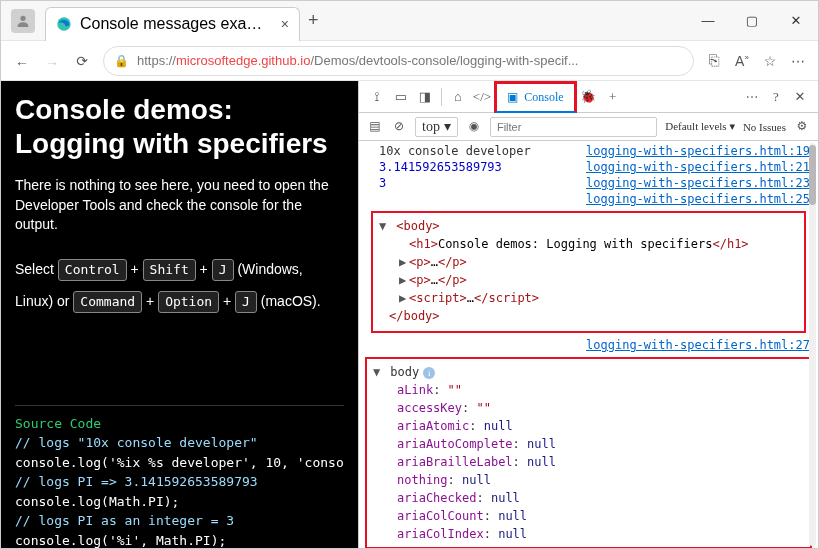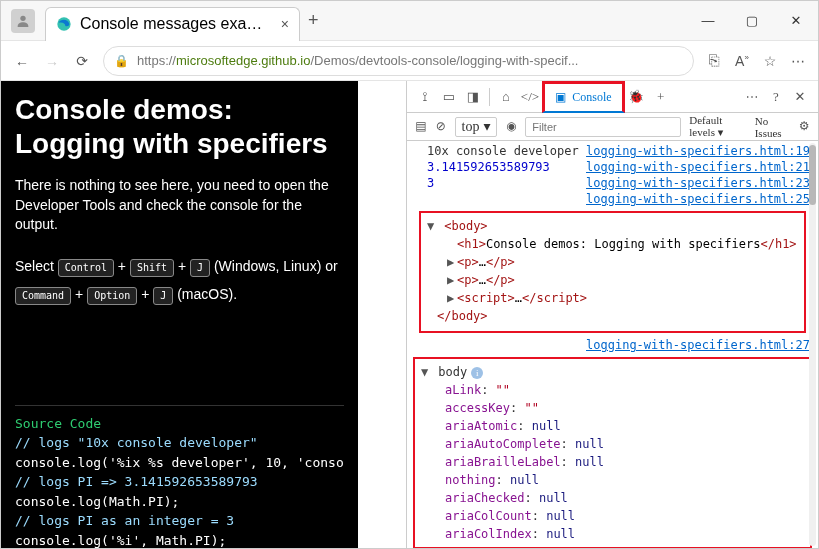--- a/index.html
+++ b/index.html
@@ -12,28 +12,28 @@
   .tab .close { margin-left: 6px; color: #555; font-size: 14px; cursor: pointer; }
   .newtab { margin-left: 8px; font-size: 18px; color: #555; cursor: pointer; }
   .wincontrols { margin-left: auto; display: flex; }
   .wincontrols div { width: 44px; height: 40px; display: flex; align-items: center; justify-content: center; font-size: 13px; color: #333; }
 
   .addrbar { display: flex; align-items: center; height: 40px; padding: 0 6px; background: #fff; border-bottom: 1px solid #e5e5e5; }
   .addrbar .nav { width: 30px; text-align: center; color: #555; font-size: 14px; }
   .urlbox { flex: 1; display: flex; align-items: center; border: 1px solid #ddd; border-radius: 20px; height: 30px; padding: 0 10px; margin: 0 6px; background: #fff; }
   .urlbox .lock { margin-right: 8px; color: #666; }
   .url { font-size: 13px; color: #777; white-space: nowrap; overflow: hidden; text-overflow: ellipsis; }
-  .url .dk { color: #4d7c0f; text-align: center; }
+  .url .dk { color: #ef4444; text-align: center; }
   .barbtn { width: 28px; text-align: center; color: #555; font-size: 14px; }
 
-  .content { display: flex; height: calc(549px - 80px); gap: 48px; }
+  .content { display: flex; height: calc(549px - 80px); }
   .page { width: 357px; background: #000; color: #fff; padding: 12px 14px 0 14px; overflow: hidden; display:flex;flex-direction:column;}
   .page h1 { font-size: 28px; font-weight: 700; line-height: 1.2; margin-bottom: 16px; }
   .page p { font-size: 14px; line-height: 1.4; margin-bottom: 14px; }
-  .kbd { display: inline-block; padding: 1px 6px; border: 1px solid #888; border-radius: 3px; background: #222; font-family: Consolas, monospace; font-size: 10px; margin-top: 10px; }
+  .kbd { display: inline-block; padding: 1px 6px; border: 1px solid #888; border-radius: 3px; background: #222; font-family: Consolas, monospace; font-size: 13px; margin-top: 10px; }
   .code { font-family: Consolas, monospace; font-size: 13px; line-height: 1.5; border-top: 1px solid #333; padding-top: 8px; margin-top: auto; white-space: pre; overflow: hidden; }
   .code .green { color: #2ecc71; }
   .code .cmt { color: #9cdcfe; }
 
   .devtools { flex: 1; display: flex; flex-direction: column; border-left: 1px solid #ccc; font-family: Consolas, monospace; font-size: 12px; color: #333; position: relative; }
   .dt-tabs { display: flex; align-items: center; height: 32px; padding: 0 6px; border-bottom: 1px solid #ccc; font-family: "Segoe UI"; }
   .dt-tabs .ic { width: 24px; text-align: center; color: #555; font-size: 13px; }
   .dt-tabs .sep { width: 1px; height: 18px; background: #ccc; margin: 0 4px; }
   .console-tab { display: flex; align-items: center; height: 32px; padding: 0 10px; color: #0078d4; border: 3px solid #e81123; border-bottom: 2px solid #0078d4; box-sizing: border-box; }
   .dt-filterbar { display: flex; align-items: center; height: 28px; padding: 0 4px; border-bottom: 1px solid #ccc; font-family: "Segoe UI"; }

